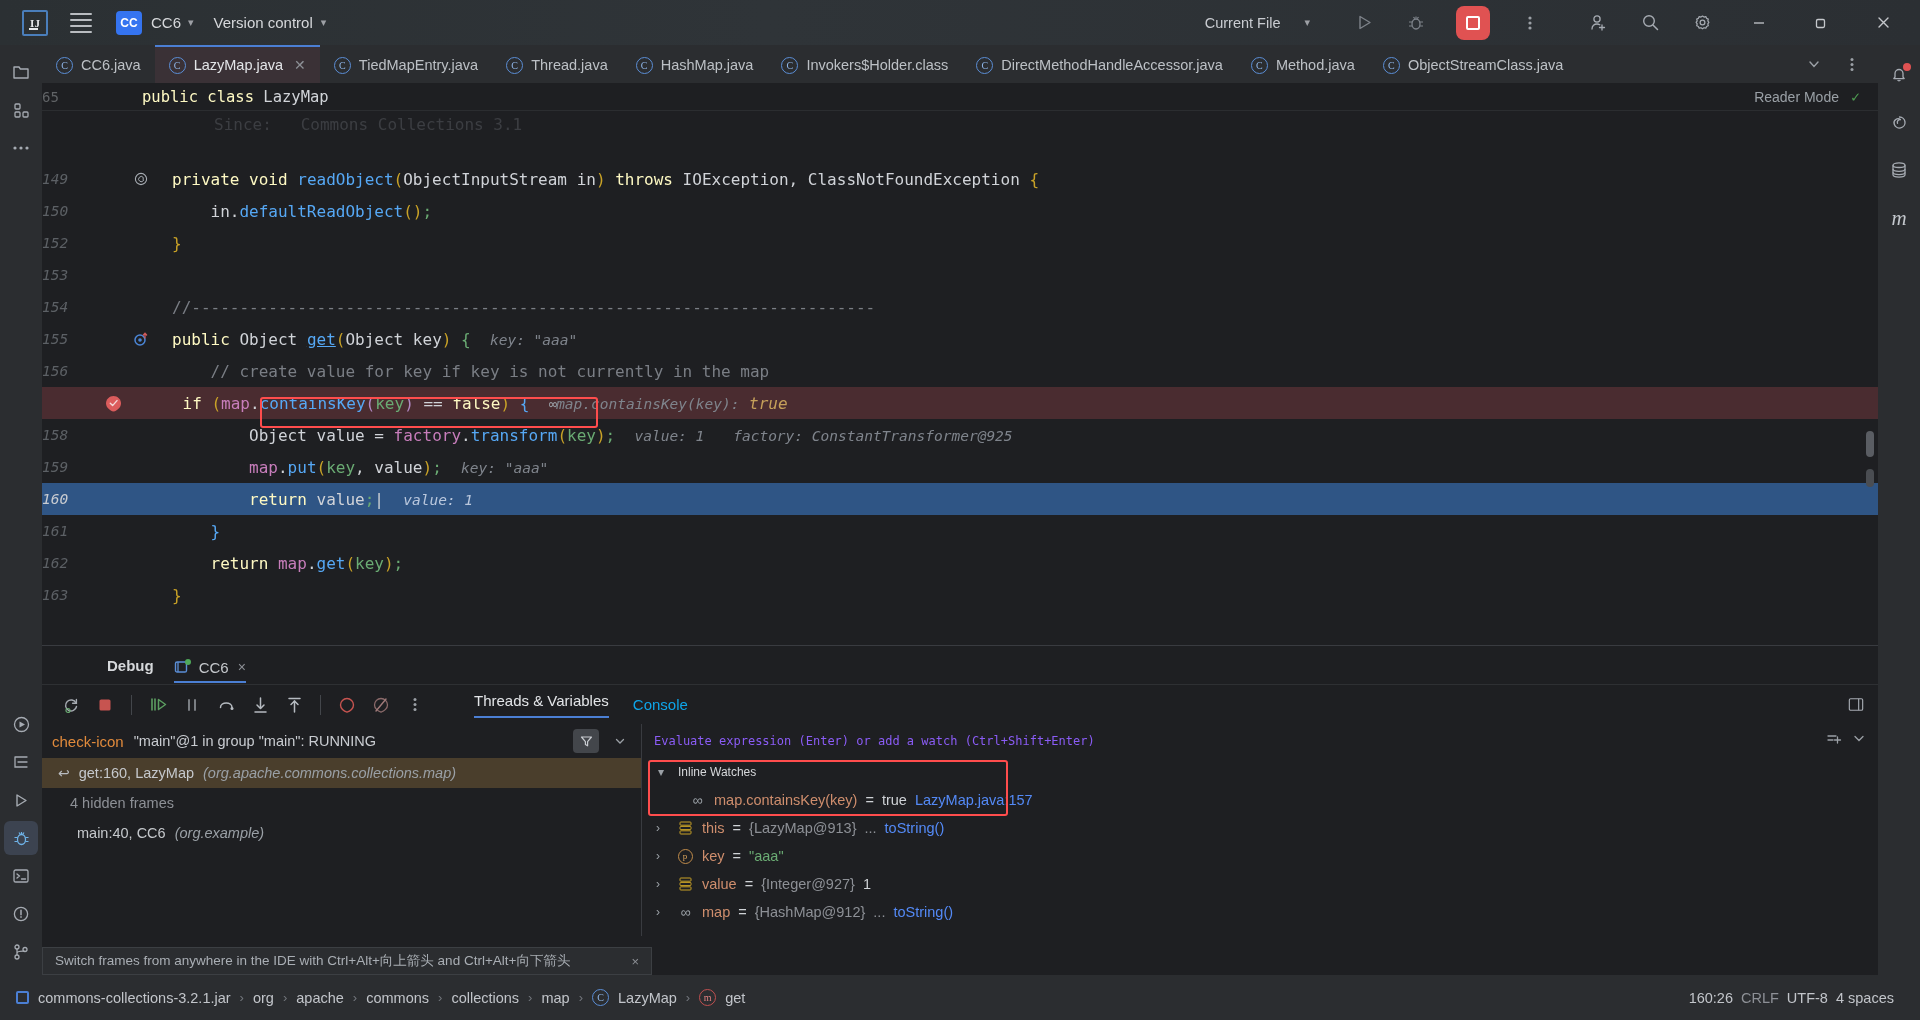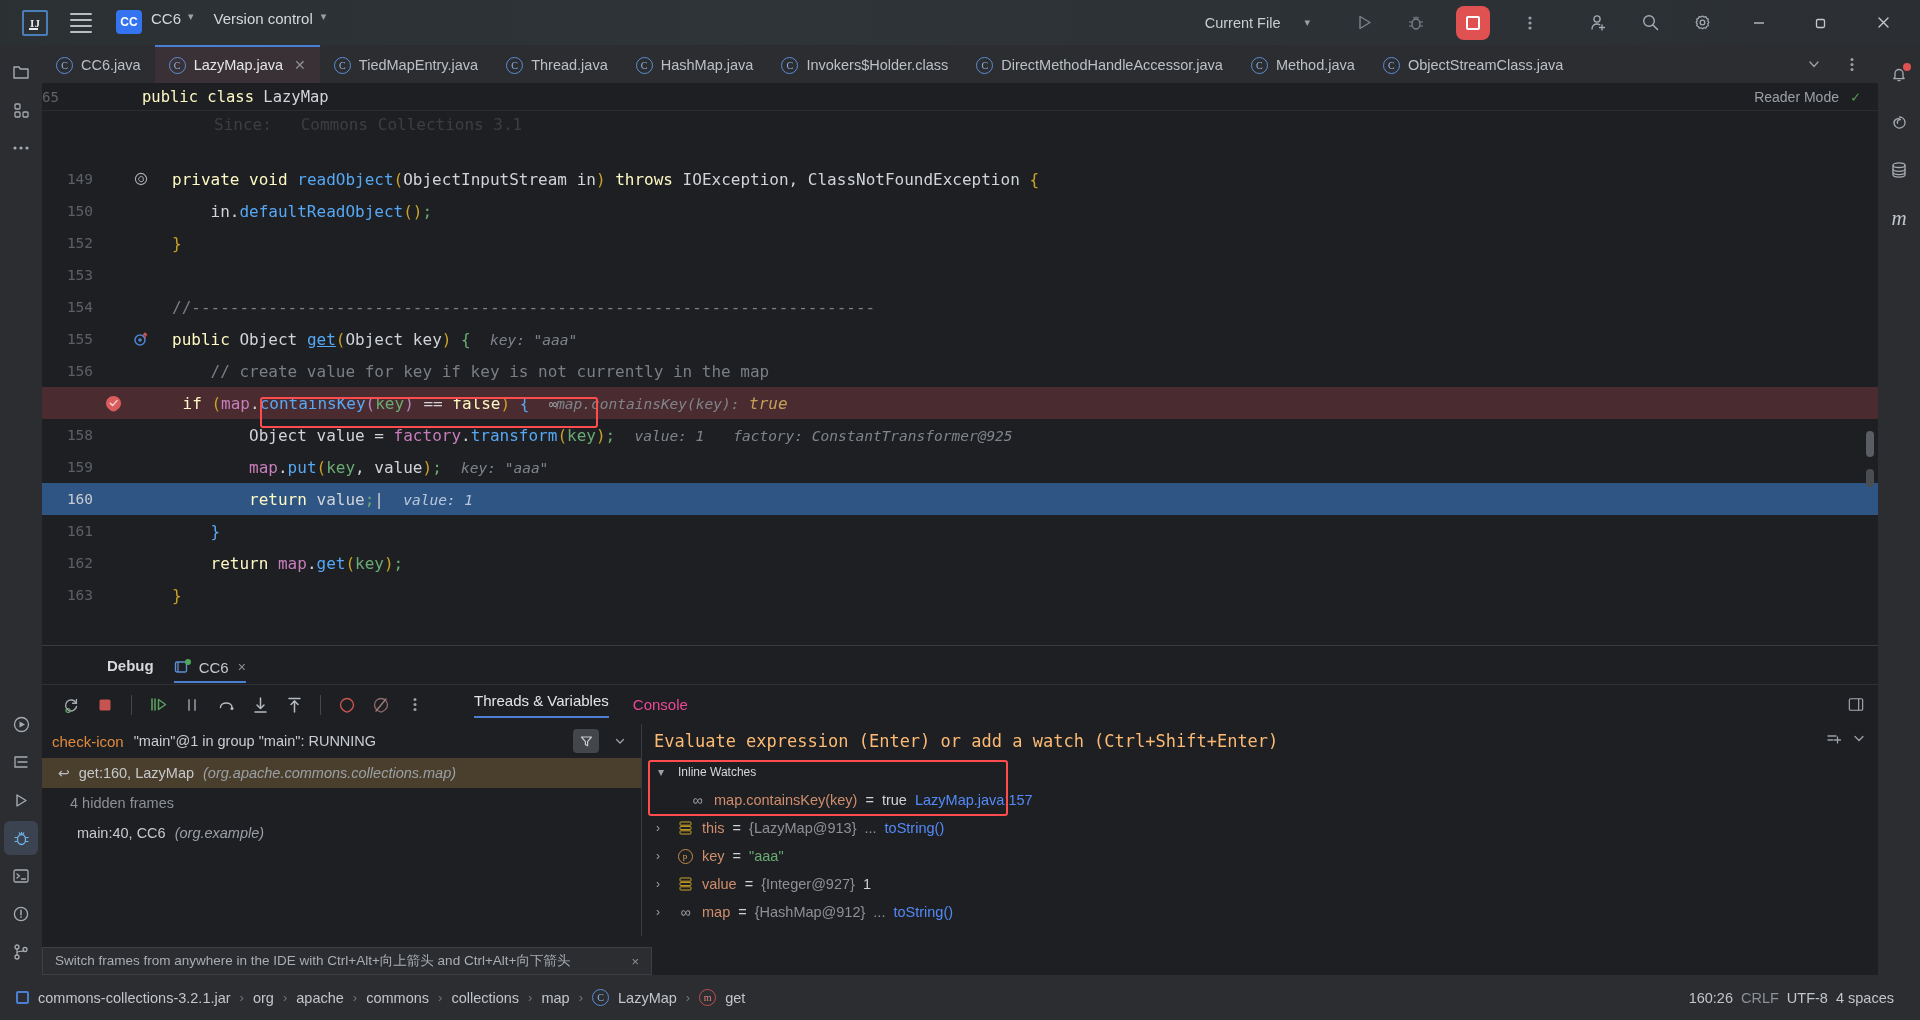--- a/index.html
+++ b/index.html
@@ -11,21 +11,21 @@
     color: #cfd2d6;
   }
   #app { position: relative; width: 1920px; height: 1020px; }
 
   
   .titlebar {
     position: absolute; top: 0; left: 0; width: 1920px; height: 45px;
     background: linear-gradient(90deg,#2b3033 0%,#2f3438 40%,#2b2f33 100%);
     display: flex; align-items: center;
   }
-  .tb-left { display: flex; gap: 0px; }
+  .tb-left { display: flex; align-items: center; gap: 0px; }
   .ij-logo {
     width: 26px; height: 26px; margin-left: 22px; margin-right: 18px;
     border: 2px solid #4a7ebb; border-radius: 2px;
     color: #e8eaed; font-size: 11px; font-weight: bold;
     display:flex; align-items:center; justify-content:center;
     font-family: "Liberation Serif", serif; letter-spacing:0px;
     position: relative;
   }
   .ij-logo::after{content:"";position:absolute;bottom:4px;left:5px;width:9px;height:2px;background:#e8eaed;}
   .burger { width: 30px; height: 26px; margin-right: 20px; display:flex; flex-direction:column; justify-content:center; gap:4px; padding: 0 4px; cursor:pointer;}
@@ -94,22 +94,22 @@
   .sticky .readermode { margin-left:auto; color:#9aa0a6; font-size:14px; font-family:"Liberation Sans",sans-serif; padding-right:12px;}
   .sticky .okcheck { color:#4e9a51; padding-right:18px; font-size:15px;}
 
   
   .editor {
     position:absolute; top:111px; left:42px; width:1836px; height:534px;
     background:#1e1f22; overflow:hidden;
   }
   .coderow { position:relative; height:32px; display:flex; align-items:center;
     font-family:"DejaVu Sans Mono", monospace; font-size:16px; white-space:pre; }
-  .coderow .lnum { width:86px; text-align:center; padding-right:10px; color:#5c6065; font-size:14.5px;
-                   font-family:"DejaVu Sans Mono", monospace; flex:none;}
+  .coderow .lnum { width:86px; text-align:left; padding-right:10px; color:#5c6065; font-size:14.5px;
+                   font-family:"DejaVu Sans Mono", monospace; flex:none;font-style:italic;}
   .coderow .mark { width:26px; flex:none; display:flex; align-items:center; justify-content:center;}
   .coderow .src { padding-left:18px; }
   .row-bp { background:#4a2c30; }
   .row-cur { background:#2f5585; }
   .row-cur .lnum { color:#c9ccd1; }
 
   
   .kw  { color:#fef9c3; }
   .typ { color:#d0d3d8; }
   .mth { color:#56a8f5; }
@@ -140,38 +140,38 @@
   .dbg-tabs { height:38px; display:flex; align-items:center; padding-left:18px; gap:20px;margin-left:47px; }
   .dbg-title { font-size:15px; color:#d6d8db; font-weight:bold; }
   .dbg-runtab { display:flex; align-items:center; gap:9px; font-size:15px; color:#c5c8cc; padding-bottom:2px;
                 border-bottom:2px solid #4b7fd4; height:36px; box-sizing:border-box; padding-top:8px;}
   .dbg-runtab .close{ color:#8d9096; font-size:14px;}
 
   .dbg-toolbar { height:40px; display:flex; align-items:center; padding-left:14px; gap:4px;
                  border-top:1px solid #2e3033;}
   .dbgicon { width:30px; height:30px; display:flex; align-items:center; justify-content:center; cursor:pointer; color:#9ba0a6;}
   .vsep { width:1px; height:20px; background:#43464b; margin:0 7px;}
-  .dbg-subtab { font-size:15px; color:#ec4899; padding: 0 10px; cursor:pointer;}
+  .dbg-subtab { font-size:15px; color:#0ea5e9; padding: 0 10px; cursor:pointer;}
   .dbg-subtab.active { color:#e3e5e8; }
   .dbg-subtab.active::after{ content:""; display:block; height:2px; background:#4b7fd4; margin-top:7px;}
 
   .dbg-body { position:absolute; top:78px; left:0; width:1836px; height:212px; display:flex; }
   .frames { width:600px; border-right:1px solid #393b40; }
   .frames-hdr { height:34px; display:flex; align-items:center; gap:10px; padding:0 10px; font-size:14.5px; color:#c9ccd1;}
   .chk { color:#e08a3c; font-size:15px;}
   .filt-btn { margin-left:auto; width:26px;height:24px;background:#43464b;border-radius:4px;
               display:flex;align-items:center;justify-content:center;color:#c9ccd1;}
   .frame-row { height:30px; display:flex; align-items:center; gap:9px; padding-left:16px; font-size:14.5px; color:#c5c8cc;}
   .frame-row.sel { background:#4a3e2c; }
   .frame-pkg { color:#9aa0a6; font-style:italic; }
   .frame-dim { color:#8d9096; padding-left:40px;}
 
   .vars { flex:1; position:relative; }
   .eval-bar { height:34px; display:flex; align-items:center; padding:0 12px; border-bottom:1px solid #32343800;}
-  .eval-ph { font-family:"DejaVu Sans Mono", monospace; font-size:17px; color:#fdba74; }
+  .eval-ph { font-family:"DejaVu Sans Mono", monospace; font-size:12px; color:#8b5cf6; }
   .eval-actions { margin-left:auto; display:flex; gap:10px; color:#9ba0a6;}
   .var-row { height:28px; display:flex; align-items:center; gap:8px; padding-left:14px; font-size:14.5px;}
   .arrw { color:#9ba0a6; font-size:12px; width:12px; display:inline-block;}
   .vi { width:18px; display:flex; align-items:center; justify-content:center;}
   .vname { color:#cf8e6d; }
   .veq { color:#cfd2d6; }
   .vref { color:#8d9096; }
   .vstr { color:#6aab73; }
   .vnum { color:#cfd2d6; }
   .vlink { color:#548af7; }

